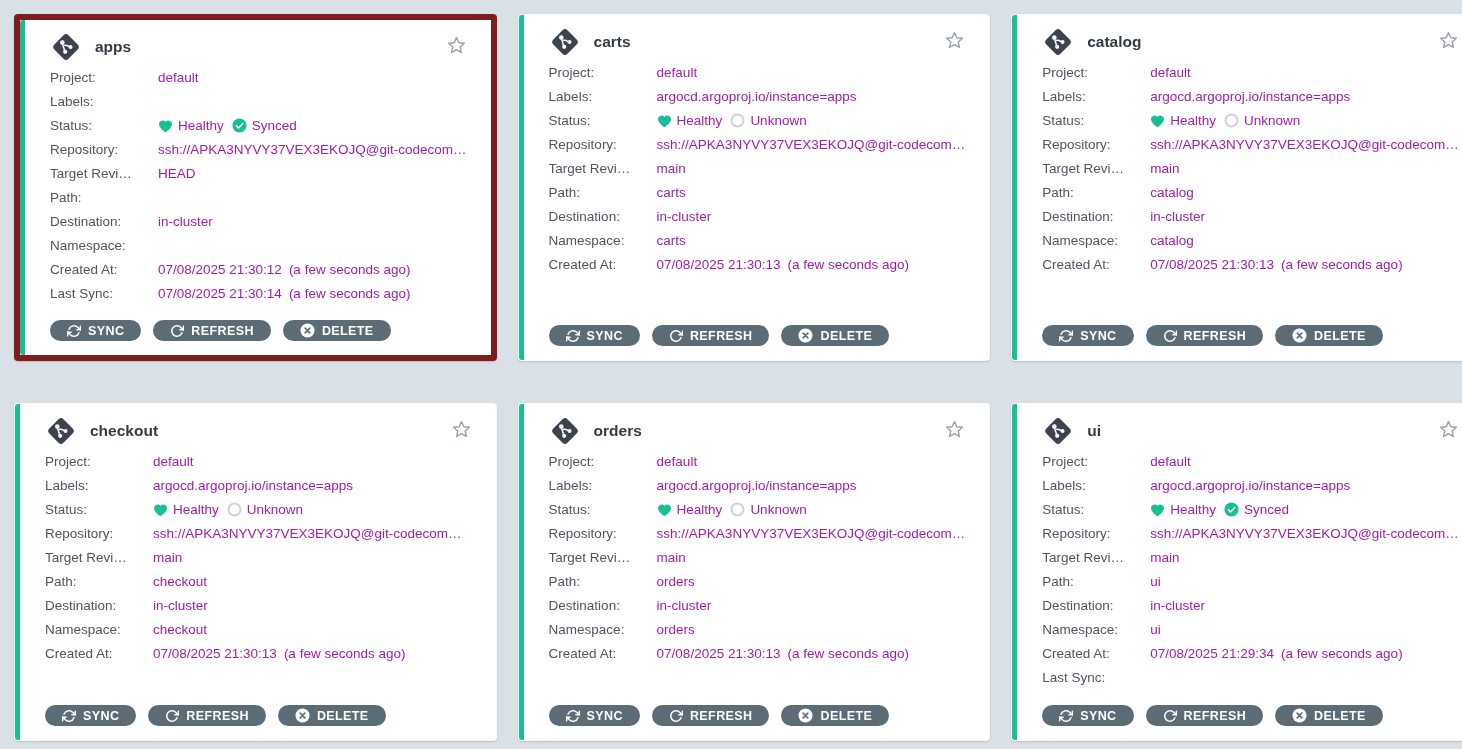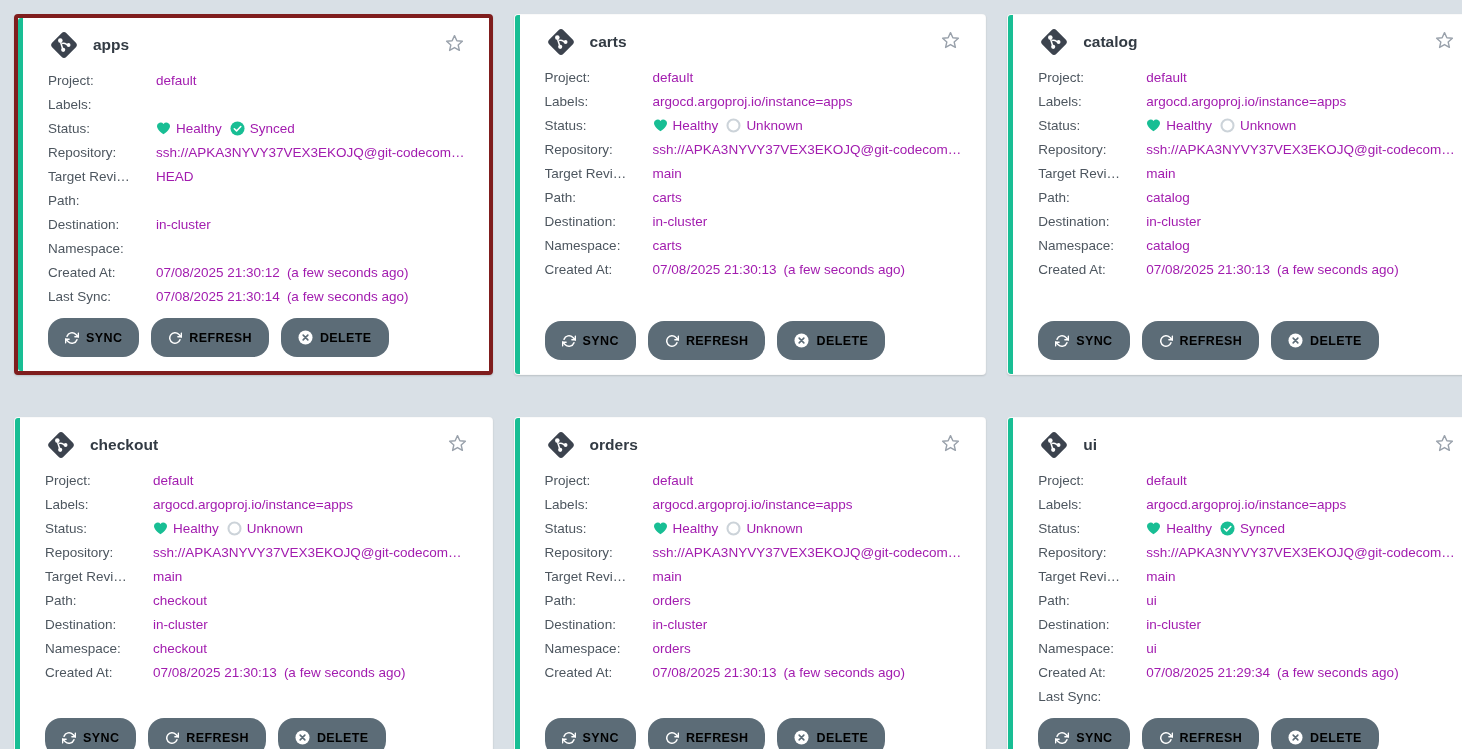--- a/index.html
+++ b/index.html
@@ -29,21 +29,21 @@
     cursor: pointer;
   }
   .card::before {
     content: "";
     position: absolute;
     left: 0; top: 0; bottom: 0;
     width: 5px;
     background: #18be94;
     border-radius: 3px 0 0 3px;
   }
-  .card.selected { border: 4px solid #7f1d1d; }
+  .card.selected { border: 6px solid #7f1d1d; }
   .card-header {
     display: flex;
     align-items: center;
     padding: 11px 0 7px 0;
   }
   .app-icon { width: 32px; height: 32px; display: inline-flex; }
   .card-title {
     margin-left: 13px;
     font-size: 15.5px;
     font-weight: bold;
@@ -51,44 +51,44 @@
   }
   .star-btn {
     margin-left: auto;
     background: none;
     border: none;
     cursor: pointer;
     display: inline-flex;
     padding: 0;
   }
   .rows { display: flex; flex-direction: column; }
-  .row { display: flex; align-items: center; height: 24px; font-size: 13.5px; }
+  .row { display: flex; align-items: flex-start; height: 24px; font-size: 13.5px; }
   .lbl { flex: 0 0 108px; white-space: nowrap; overflow: hidden; color: #4d565f; }
   .val { flex: 1; white-space: nowrap; overflow: hidden; color: #a21caf; }
   .val .ago { margin-left: 7px; margin-top: 32px; }
   .status { display: inline-flex; align-items: center; }
   .sicon { display: inline-flex; align-items: center; }
   .sicon.heart { margin-right: 5px; }
   .sicon.second { margin-left: 8px; margin-right: 5px; }
   .card-actions {
     margin-top: auto;
     padding-top: 10px;
     display: flex;
     gap: 12px;
   }
   .pill-btn {
     display: inline-flex;
     align-items: center;
     gap: 7px;
-    height: 39px;
+    height: 21px;
     padding: 0 17px;
     border: none;
     border-radius: 16px;
     background: #5c6c77;
-    color: #000000;
+    color: #ffffff;
     font-family: "Liberation Sans", sans-serif;
     font-size: 12.5px;
     font-weight: bold;
     letter-spacing: 0.4px;
     cursor: pointer;
   }
   .bicon { display: inline-flex; }
 </style>
 </head>
 <body>

